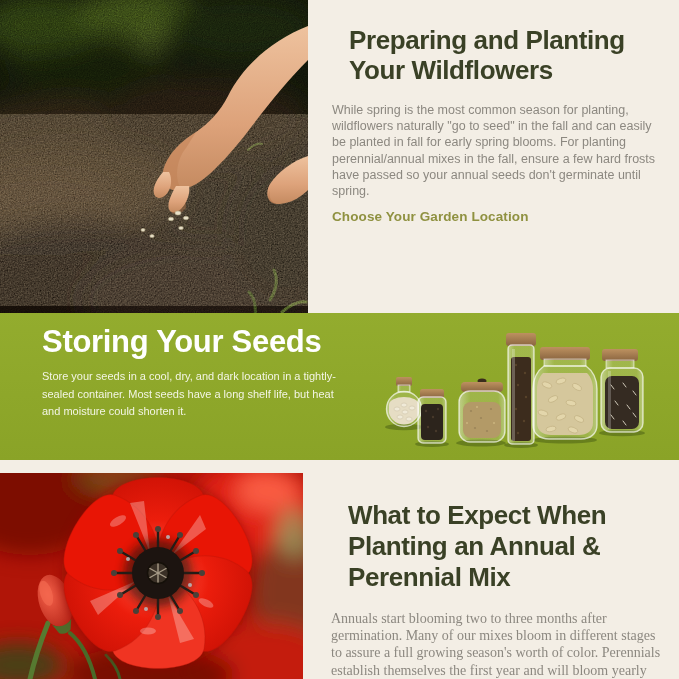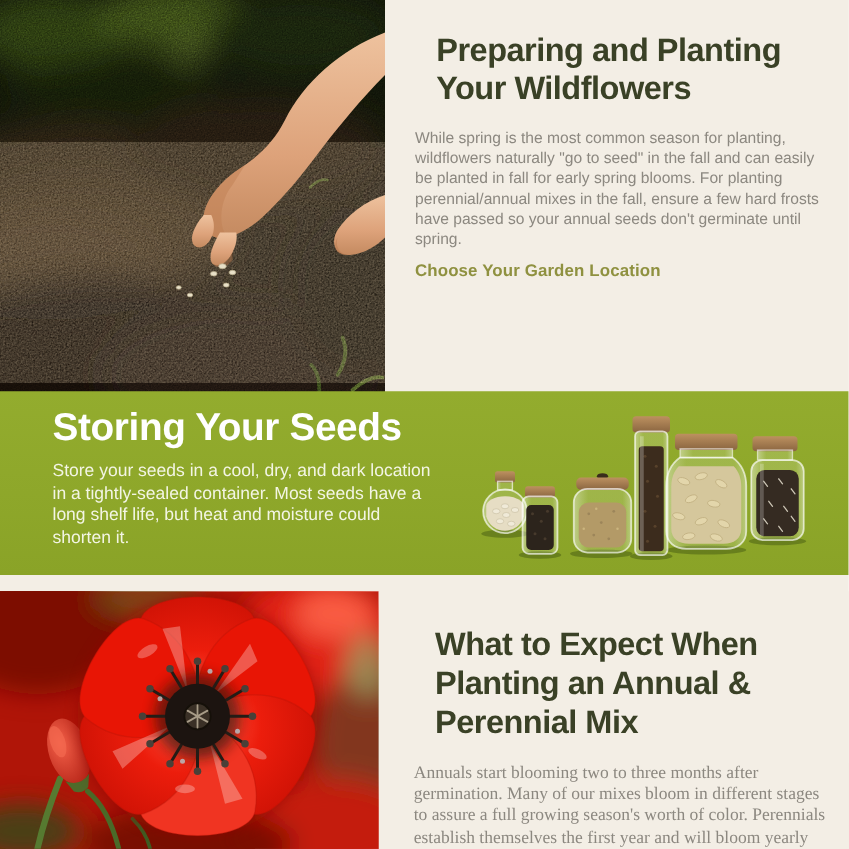--- a/index.html
+++ b/index.html
@@ -10,21 +10,21 @@
   .panel-top{position:absolute;left:308px;top:0;width:371px;height:332px;background:#f3eee5;
              box-sizing:border-box;padding:8px 18px 0 24px;}
   .big-title{margin:17px;color:#3a4126;font-size:26px;line-height:30px;font-weight:700;letter-spacing:-0.4px;max-width:330px;}
   .sub-head{margin:9px 0 3px 0;color:#8f9140;font-size:13.5px;line-height:17px;font-weight:700;letter-spacing:0.1px;}
   .body-text{margin:0;color:#8c8880;font-size:12.5px;line-height:16.2px;max-width:336px;}
   
   .band{position:absolute;left:0;top:313px;width:679px;height:147px;background:#8da62a;
         background:linear-gradient(180deg,#93ac2e 0%,#8aa327 100%);}
   .band-inner{position:absolute;left:42px;top:10px;width:330px;}
   .band-title{margin:0;color:#ffffff;font-size:31px;line-height:38px;font-weight:700;letter-spacing:-0.3px;}
-  .band-body{margin:7px 0 0 0;color:#f3f5e4;font-size:14px;line-height:17.5px;max-width:312px;}
+  .band-body{margin:7px 0 0 0;color:#f3f5e4;font-size:11px;line-height:17.5px;max-width:312px;}
   .jars{position:absolute;left:375px;top:0;width:304px;height:141px;}
   
   .photo-poppy{position:absolute;left:0;top:473px;width:303px;height:206px;}
   .panel-bottom{position:absolute;left:303px;top:473px;width:376px;height:259px;background:#f3eee5;
                 box-sizing:border-box;padding:10px 18px 0 28px;}
   .panel-bottom .big-title{max-width:305px;line-height:31px;}
   .panel-bottom .body-text{margin-top:12px;font-size:14px;line-height:17.2px;max-width:332px;font-family:Liberation Serif, serif;}
   svg{display:block;}
 </style>
 </head>

